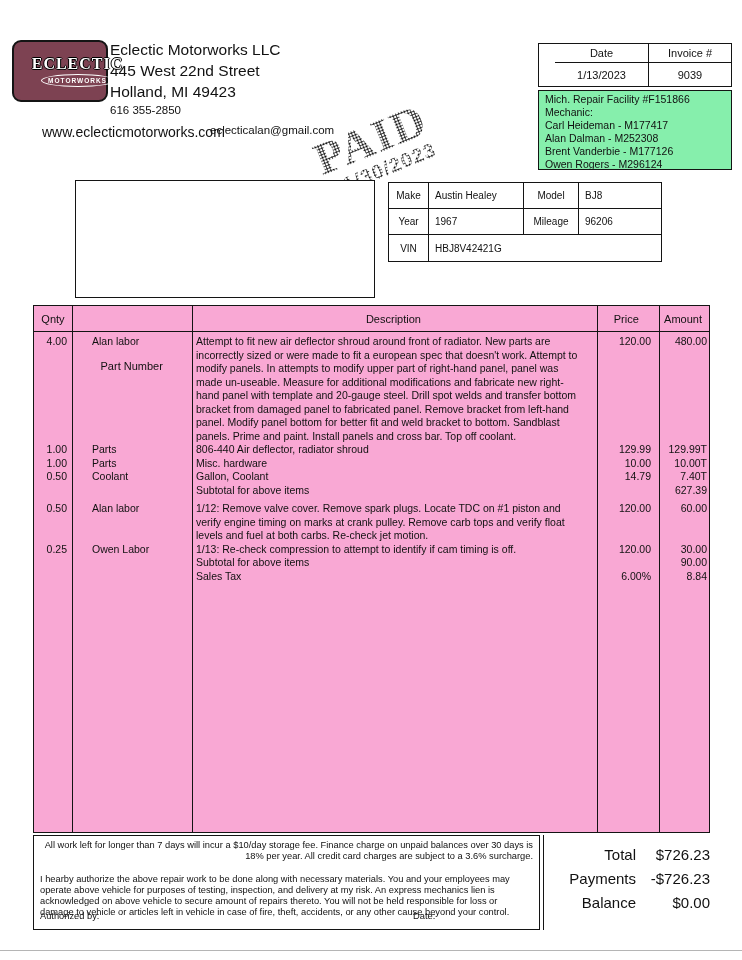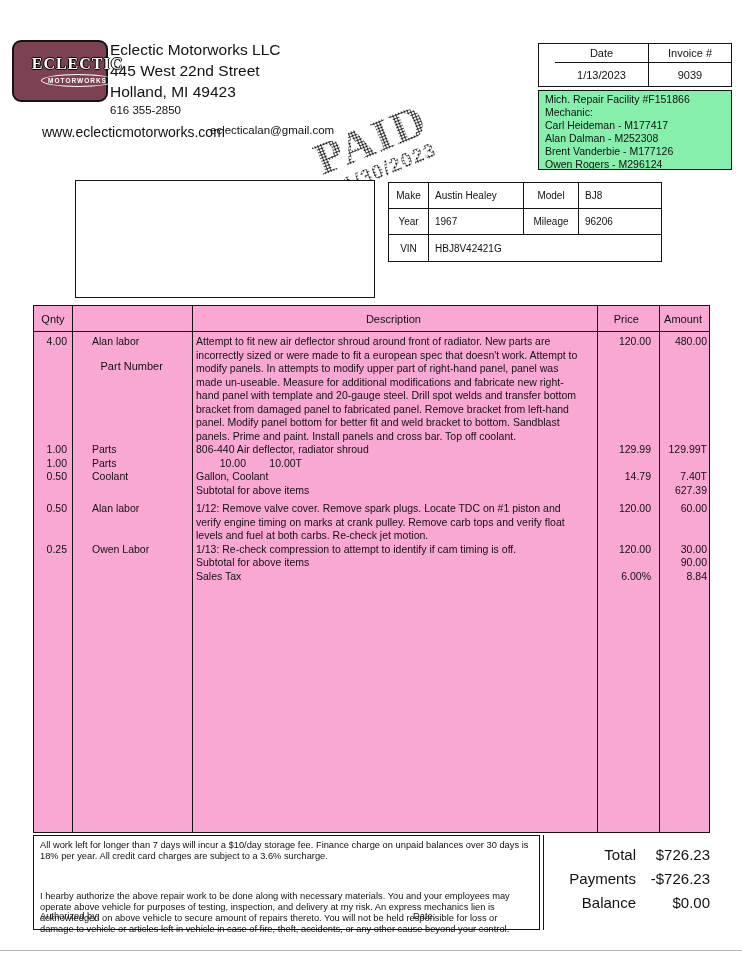--- a/index.html
+++ b/index.html
@@ -107,21 +107,21 @@
   .c-amount { width:52px;  text-align:right; padding-right:4px; flex:none; }
   .h-qnty { width:38px; } .h-part { width:120px;margin-top:47px; } .h-desc { width:405px; }
   .h-price { width:62px; } .h-amount { width:52px; }
   .spacer-row { height:5px; }
   
   .terms-box {
     position:absolute; left:33px; top:835px; width:507px; height:95px;
     border:1.5px solid #141414; padding:4px 6px; font-size:9.3px; line-height:11.3px;
     background:#fff;
   }
-  .terms-p1 { margin-bottom:28px; }
+  .terms-p1 { margin-bottom:11px;text-align:right; }
   .auth-row { position:absolute; left:6px; right:6px; bottom:7px; }
   .auth-date { position:absolute; left:373px; }
   .totals {
     position:absolute; left:543px; top:835px; width:167px; height:95px;
     border-left:1.5px solid #141414; padding-top:7px; font-size:15px;
   }
   .total-row { display:flex; height:24px; align-items:center; }
   .total-label { width:92px; text-align:right; }
   .total-value { flex:1; text-align:right; }
   .scan-line { position:absolute; left:0; top:950px; width:742px; height:1px; background:#b5b5b5; }
@@ -208,20 +208,21 @@
       <div class="trow">
         <div class="c-qnty">1.00</div>
         <div class="c-part">Parts</div>
         <div class="c-desc">806-440 Air deflector, radiator shroud</div>
         <div class="c-price">129.99</div>
         <div class="c-amount">129.99T</div>
       </div>
       <div class="trow">
         <div class="c-qnty">1.00</div>
         <div class="c-part">Parts</div>
+        <div class="c-desc">Misc. hardware</div>
         <div class="c-price">10.00</div>
         <div class="c-amount">10.00T</div>
       </div>
       <div class="trow">
         <div class="c-qnty">0.50</div>
         <div class="c-part">Coolant</div>
         <div class="c-desc">Gallon, Coolant</div>
         <div class="c-price">14.79</div>
         <div class="c-amount">7.40T</div>
       </div>

